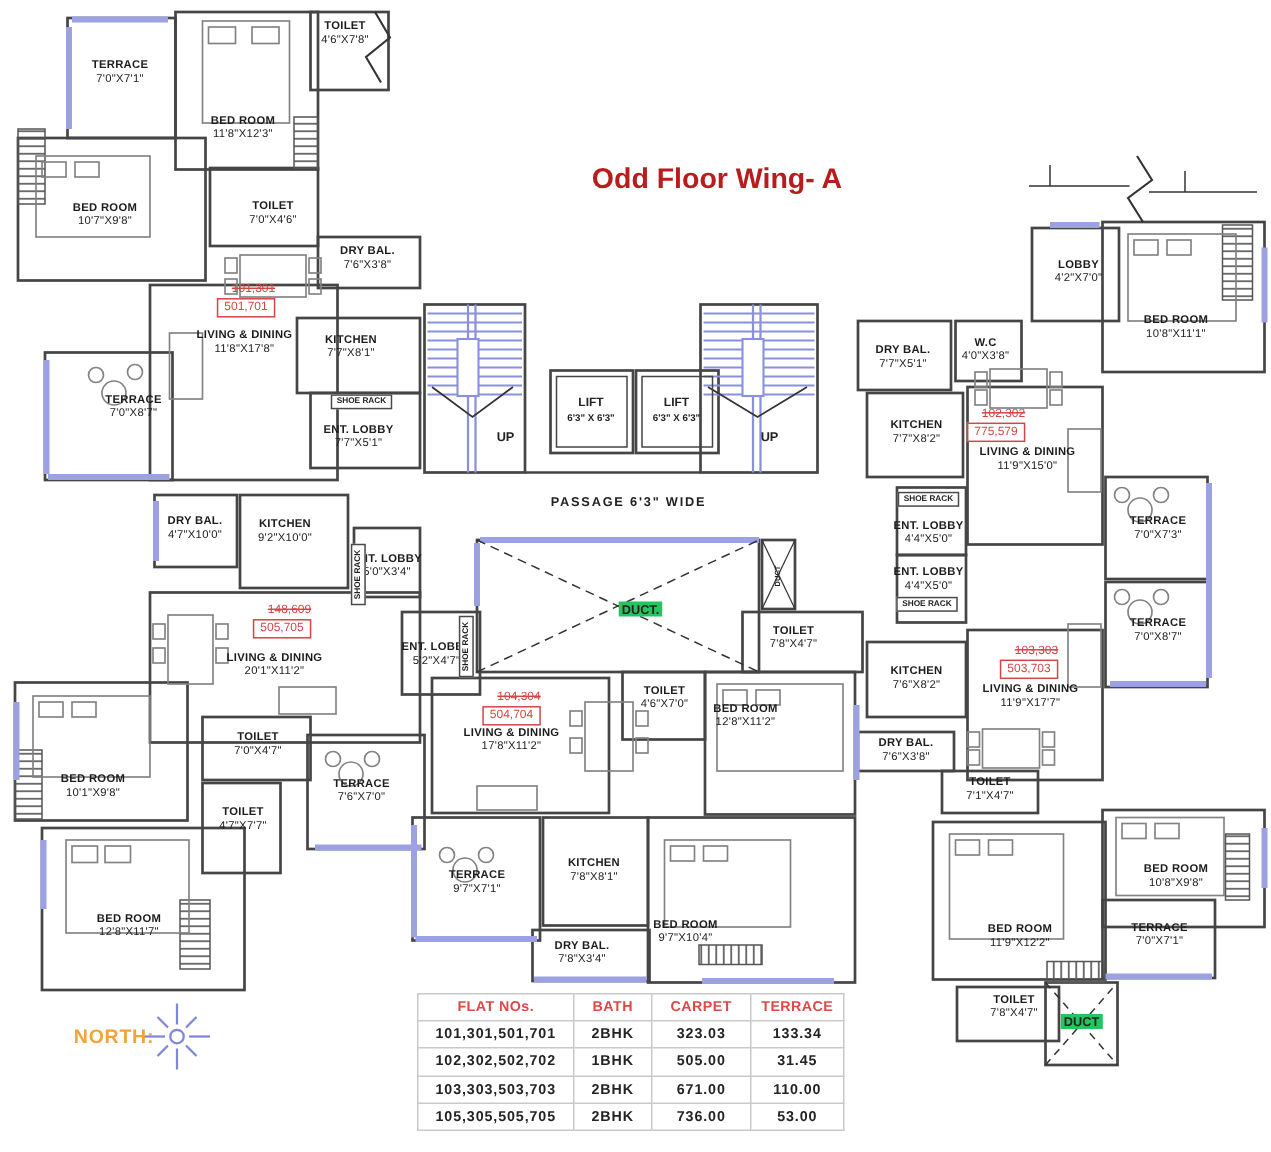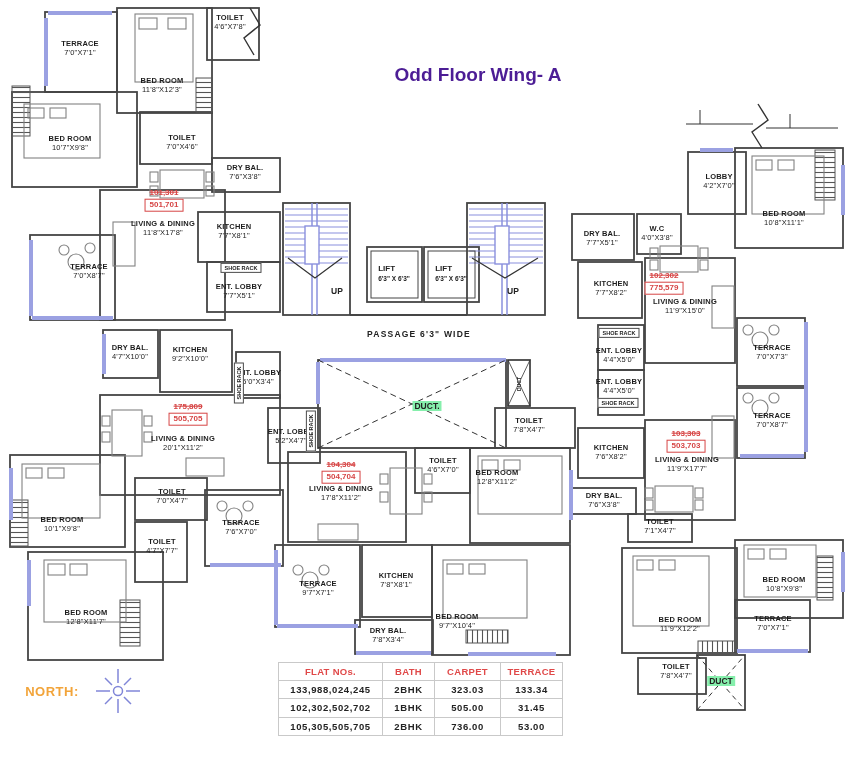--- a/index.html
+++ b/index.html
@@ -8,34 +8,34 @@
   svg{position:absolute;left:0;top:0;}
   .rl{position:absolute;transform:translate(-50%,-50%);text-align:center;
       font-size:7.5px;font-weight:600;color:#1c1c1c;line-height:1.25;
       letter-spacing:.2px;white-space:nowrap;}
   .rl .dims{font-weight:500;}
   .sr{position:absolute;transform:translate(-50%,-50%);font-size:5.5px;font-weight:600;
       color:#222;border:1px solid #4a4a4a;background:#fff;padding:0 3px;line-height:1.5;
       white-space:nowrap;}
   .sr.vert{transform:translate(-50%,-50%) rotate(-90deg);}
   .up{position:absolute;transform:translate(-50%,-50%);font-size:8.5px;font-weight:700;color:#222;}
-  .lift{position:absolute;transform:translate(-50%,-50%);text-align:left;
+  .lift{position:absolute;transform:translate(-50%,-50%);text-align:center;
         font-size:8px;font-weight:700;color:#222;line-height:1.3;}
   .lift .dims{font-size:6.5px;font-weight:600;}
   .passage{position:absolute;transform:translate(-50%,-50%);font-size:8.5px;font-weight:600;
            letter-spacing:1.2px;color:#222;white-space:nowrap;}
   .duct{position:absolute;transform:translate(-50%,-50%);font-size:8.5px;font-weight:600;
-        color:#222;background:#86efac;padding:0 2px;}
+        color:#222;background:#22c55e;padding:0 2px;}
   .duct.small{transform:translate(-50%,-50%) rotate(-90deg);font-size:5px;background:transparent;}
-  .tag{position:absolute;transform:translate(-50%,-50%);text-align:center;
-       font-size:8px;font-weight:700;color:#d64545;line-height:1.1;}
+  .tag{position:absolute;transform:translate(-50%,-50%);text-align:right;
+       font-size:8px;font-weight:400;color:#d64545;line-height:1.1;}
   .tag .old{display:block;text-decoration:line-through;margin-bottom:1px;}
   .tag .new{display:block;border:1.2px solid #d64545;padding:1px 4px;background:rgba(255,255,255,.85);}
   .title{position:absolute;transform:translate(-50%,-50%);font-size:19px;font-weight:700;
-         color:#4c1d95;white-space:nowrap;}
+         color:#b91c1c;white-space:nowrap;margin-top:45px;}
   .north{position:absolute;transform:translate(-50%,-50%);font-size:13px;font-weight:700;
          color:#f2a43a;letter-spacing:.5px;}
   table.flats{position:absolute;left:278px;top:662px;border-collapse:collapse;background:#fff;}
   table.flats th,table.flats td{border:1px solid #c9c9c9;font-size:9.5px;padding:1px 4px;
          text-align:center;line-height:1.6;}
   table.flats th{color:#e04848;font-weight:700;letter-spacing:.3px;}
   table.flats td{color:#232323;font-weight:600;letter-spacing:.6px;}
   col.c-flat{width:104px}col.c-type{width:52px}col.c-carpet{width:66px}col.c-terr{width:62px}
 </style>
 </head>
@@ -287,21 +287,21 @@
         <line x1="126" y1="691" x2="140" y2="691"></line>
     <line x1="105" y1="678" x2="112" y2="685"></line>
         <line x1="124" y1="697" x2="131" y2="704"></line>
     <line x1="131" y1="678" x2="124" y2="685"></line>
         <line x1="112" y1="697" x2="105" y2="704"></line>
     <circle cx="118" cy="691" r="4.5" fill="#fff"></circle>
   </g>
 </svg>
 
 <div class="title" style="left:478px;top:75px">Odd Floor Wing- A</div>
-<div class="north" style="left:52px;top:691px">NORTH:</div>
+<div class="north" style="left:76px;top:691px">NORTH:</div>
 
 <div class="rl" style="left:80px;top:48px"><span>TERRACE</span><br><span class="dims">7'0"X7'1"</span></div>
 <div class="rl" style="left:162px;top:85px"><span>BED ROOM</span><br><span class="dims">11'8"X12'3"</span></div>
 <div class="rl" style="left:230px;top:22px"><span>TOILET</span><br><span class="dims">4'6"X7'8"</span></div>
 <div class="rl" style="left:70px;top:143px"><span>BED ROOM</span><br><span class="dims">10'7"X9'8"</span></div>
 <div class="rl" style="left:182px;top:142px"><span>TOILET</span><br><span class="dims">7'0"X4'6"</span></div>
 <div class="rl" style="left:245px;top:172px"><span>DRY BAL.</span><br><span class="dims">7'6"X3'8"</span></div>
 <div class="rl" style="left:163px;top:228px"><span>LIVING &amp; DINING</span><br><span class="dims">11'8"X17'8"</span></div>
 <div class="rl" style="left:234px;top:231px"><span>KITCHEN</span><br><span class="dims">7'7"X8'1"</span></div>
 <div class="rl" style="left:239px;top:291px"><span>ENT. LOBBY</span><br><span class="dims">7'7"X5'1"</span></div>
@@ -368,53 +368,59 @@
     </div>
 <div class="tag" style="left:686px;top:441px">
       <span class="old">103,303</span>
       <span class="new">503,703</span>
     </div>
 <div class="tag" style="left:341px;top:472px">
       <span class="old">104,304</span>
       <span class="new">504,704</span>
     </div>
 <div class="tag" style="left:188px;top:414px">
-      <span class="old">175,809</span>
+      <span class="old">148,609</span>
       <span class="new">505,705</span>
     </div>
 
 <table class="flats">
   <colgroup>
         <col class="c-flat">
         <col class="c-type">
         <col class="c-carpet">
         <col class="c-terr">
       </colgroup>
   <thead>
     <tr>
       <th>FLAT NOs.</th>
       <th>BATH</th>
       <th>CARPET</th>
       <th>TERRACE</th>
     </tr>
   </thead>
   <tbody>
     <tr>
-          <td>133,988,024,245</td>
+          <td>101,301,501,701</td>
           <td>2BHK</td>
           <td>323.03</td>
           <td>133.34</td>
         </tr>
     <tr>
           <td>102,302,502,702</td>
           <td>1BHK</td>
           <td>505.00</td>
           <td>31.45</td>
         </tr>
     <tr>
+          <td>103,303,503,703</td>
+          <td>2BHK</td>
+          <td>671.00</td>
+          <td>110.00</td>
+        </tr>
+    <tr>
           <td>105,305,505,705</td>
           <td>2BHK</td>
           <td>736.00</td>
           <td>53.00</td>
         </tr>
   </tbody>
 </table>
 
 </div>
 

